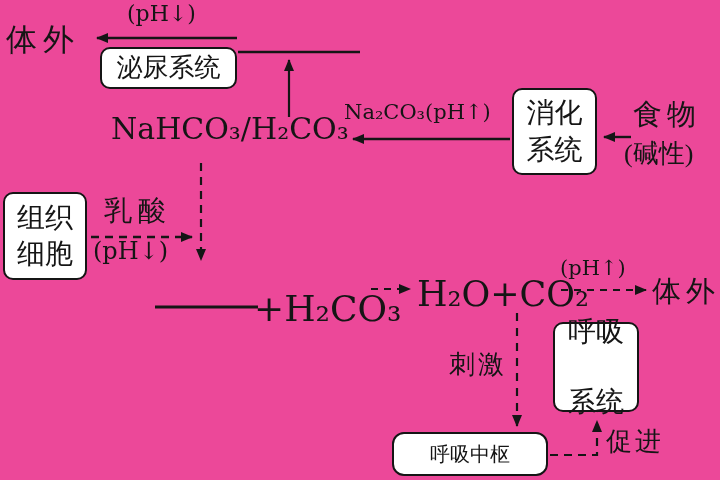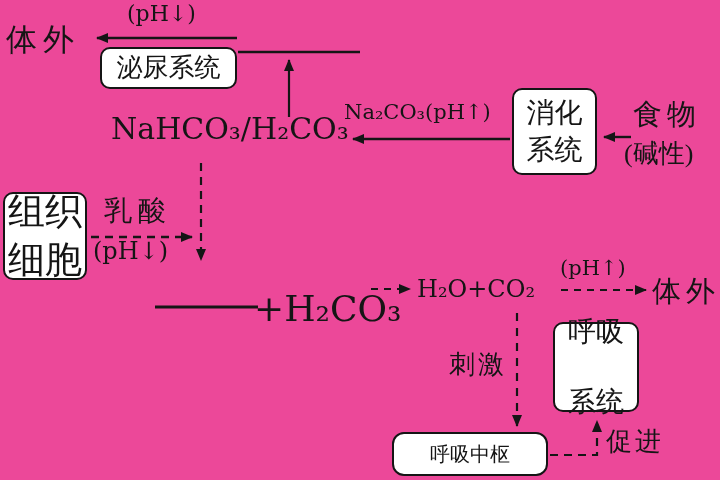--- a/index.html
+++ b/index.html
@@ -50,36 +50,36 @@
 
   <div class="lbl cjk" style="left:6px;top:24px;font-size:31px;letter-spacing:6px;">体外</div>
   <div class="lbl formula" style="left:127px;top:3px;font-size:22px;">(pH↓)</div>
   <div class="lbl formula" style="left:344px;top:102px;font-size:21px;">Na₂CO₃(pH↑)</div>
   <div class="lbl formula" style="left:111px;top:114px;font-size:30px;">NaHCO₃/H₂CO₃</div>
   <div class="lbl cjk" style="left:633px;top:100px;font-size:29px;letter-spacing:5px;">食物</div>
   <div class="lbl cjk" style="left:624px;top:141px;font-size:26px;">(碱性)</div>
   <div class="lbl cjk" style="left:104px;top:197px;font-size:28px;letter-spacing:6px;">乳酸</div>
   <div class="lbl formula" style="left:93px;top:239px;font-size:24px;">(pH↓)</div>
   <div class="lbl formula" style="left:254px;top:275px;font-size:36px;margin-top:16px;">+H₂CO₃</div>
-  <div class="lbl formula" style="left:417px;top:277px;font-size:24px;">H₂O+CO₂</div>
+  <div class="lbl formula" style="left:417px;top:277px;font-size:35px;">H₂O+CO₂</div>
   <div class="lbl formula" style="left:560px;top:258px;font-size:21px;">(pH↑)</div>
   <div class="lbl cjk" style="left:652px;top:277px;font-size:29px;letter-spacing:5px;">体外</div>
   <div class="lbl cjk" style="left:449px;top:352px;font-size:26px;letter-spacing:3px;">刺激</div>
   <div class="lbl cjk" style="left:606px;top:429px;font-size:26px;letter-spacing:3px;">促进</div>
 
   <div class="box cjk" style="left:100px;top:47px;width:137px;height:42px;font-size:26px;">
     <span class="bl">泌尿系统</span>
   </div>
 
   <div class="box cjk" style="left:512px;top:88px;width:85px;height:87px;font-size:28px;">
     <span class="bl">消化</span>
     <span class="bl">系统</span>
   </div>
 
-  <div class="box cjk" style="left:3px;top:192px;width:84px;height:88px;font-size:37px;">
+  <div class="box cjk" style="left:3px;top:192px;width:84px;height:88px;font-size:28px;">
     <span class="bl">组织</span>
     <span class="bl">细胞</span>
   </div>
 
   <div class="box cjk" style="left:553px;top:322px;width:86px;height:90px;font-size:28px;gap:34px;">
     <span class="bl">呼吸</span>
     <span class="bl">系统</span>
   </div>
 
   <div class="box cjk" style="left:392px;top:432px;width:156px;height:44px;font-size:20px;border-radius:12px;">

